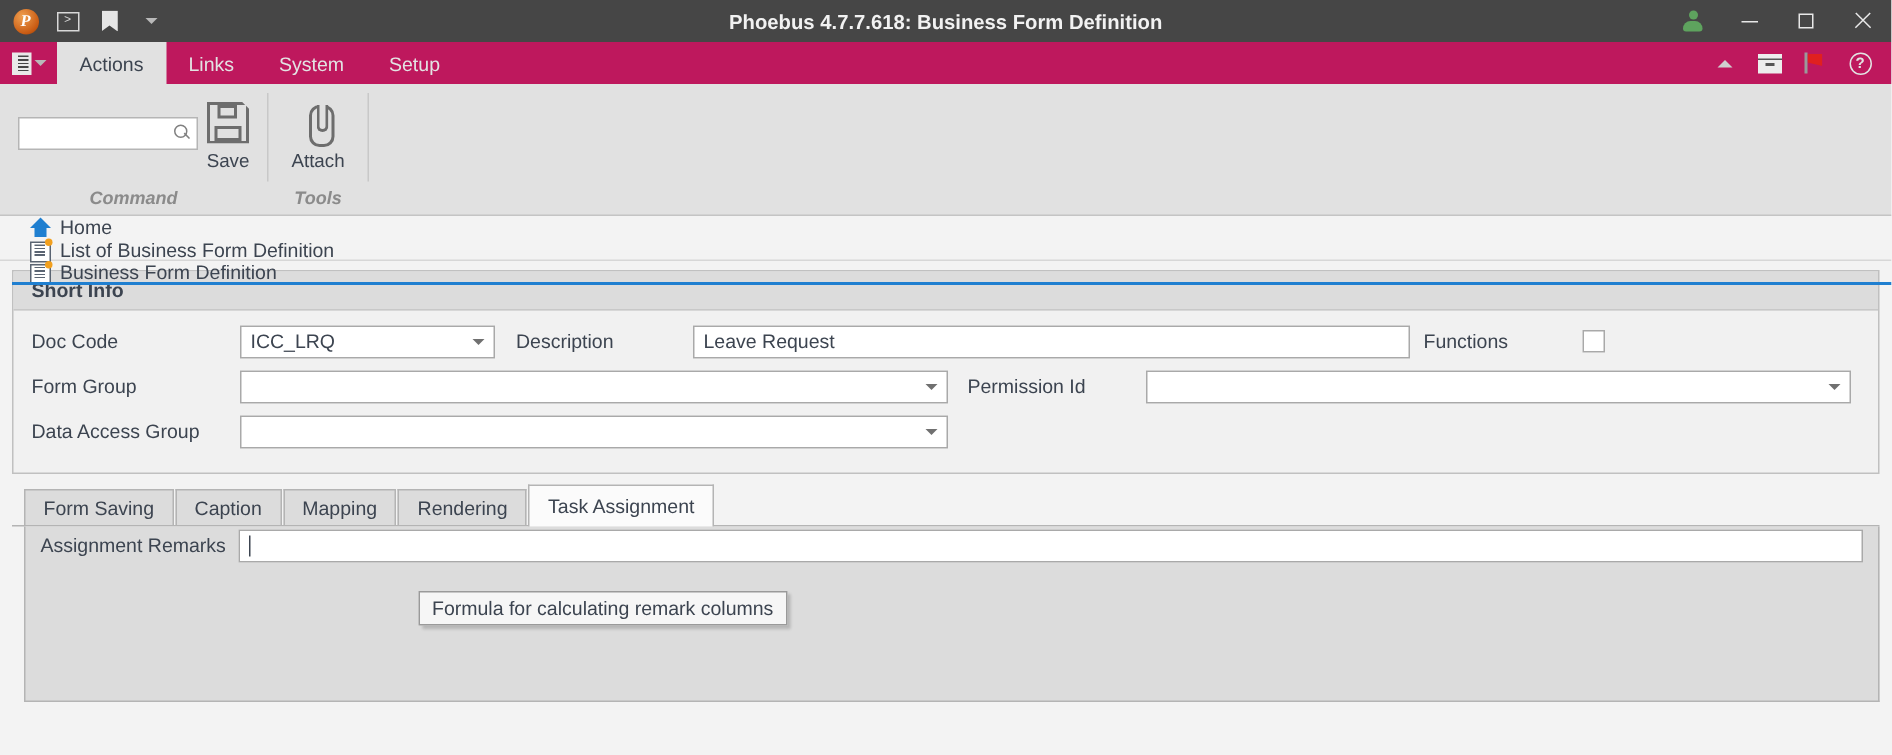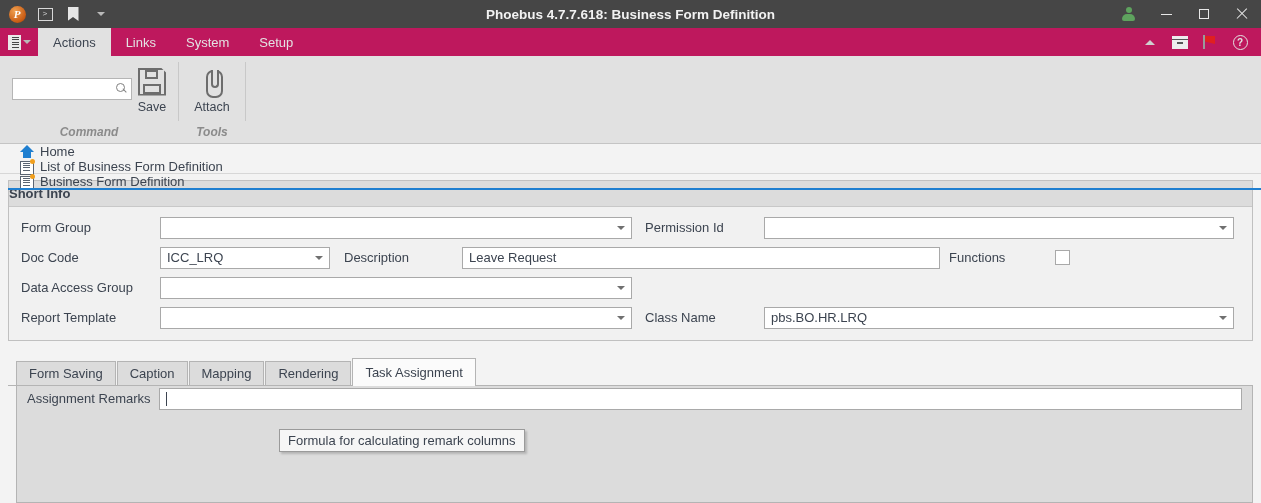--- a/index.html
+++ b/index.html
@@ -177,21 +177,21 @@
     position:absolute;right:-1px;top:-1px;width:5px;height:5px;border-radius:50%;background:#f2a01e;z-index:2;
   }
 
   
   .content { padding:6px 8px 0 8px; }
   .panel {
     border:1px solid #c0c0c0; background:#f1f1f1;
   }
   .panel-header {
     height:26px; background:#dcdcdc; border-bottom:1px solid #c8c8c8;
-    display:flex; align-items:center; padding:0 0;
+    display:flex; align-items:center; padding:0 12px;
     font-weight:bold; font-size:13px; color:#3c4450;
   }
   .panel-body { padding:8px 12px 10px 12px; }
 
   .frow { display:flex; align-items:center; height:25px; margin-bottom:5px; }
   .flabel { font-size:13px; color:#3c4450; }
 
   .fld {
     height:22px; background:#ffffff; border:1px solid #a9a9a9;
     display:flex; align-items:center; padding:0 6px; font-size:13px; color:#3c4450;
@@ -199,21 +199,21 @@
   .fld .val { flex:1; white-space:nowrap; overflow:hidden; }
   .dd-arrow {
     width:0;height:0;border-left:4px solid transparent;border-right:4px solid transparent;
     border-top:4px solid #707070; flex:none; margin-left:6px;
   }
   .chk {
     width:15px;height:15px;background:#fff;border:1.5px solid #a9a9a9;
   }
 
   
-  .subtabs { display:flex; align-items:flex-end; height:27px; margin-top:18px; padding-left:8px;
+  .subtabs { display:flex; align-items:flex-end; height:27px; margin-top:8px; padding-left:8px;
     border-bottom:1px solid #b4b4b4; }
   .subtab {
     height:24px; padding:0 12px; display:flex; align-items:center; font-size:13px;
     background:#dcdcdc; border:1px solid #b4b4b4; border-bottom:none; margin-right:1px;
     color:#3c4450; cursor:default;
   }
   .subtab.active { background:#fbfbfb; height:28px; position:relative; z-index:2; margin-bottom:-1px; }
 
   .tabpanel {
     background:#dcdcdc; border:1px solid #b4b4b4; border-top:none;
@@ -353,66 +353,54 @@
   </div>
 </div>
 
 <div class="content">
 
   <div class="panel">
     <div class="panel-header">Short Info</div>
     <div class="panel-body">
 
       <div class="frow">
+        <div class="flabel" style="width:139px">Doc Code</div>
+        <div class="fld" style="width:170px">
+          <span class="val">ICC_LRQ</span>
+          <span class="dd-arrow"></span>
+        </div>
+        <div class="flabel" style="width:132px; padding-left:14px">Description</div>
+        <div class="fld" style="width:478px">
+          <span class="val">Leave Request</span>
+        </div>
+        <div class="flabel" style="width:115px; padding-left:9px">Functions</div>
+        <div class="chk"></div>
+      </div>
+
+      <div class="frow">
         <div class="flabel" style="width:139px">Form Group</div>
         <div class="fld" style="width:472px">
           <span class="val"></span>
           <span class="dd-arrow"></span>
         </div>
         <div class="flabel" style="width:132px; padding-left:13px">Permission Id</div>
         <div class="fld" style="width:470px">
           <span class="val"></span>
           <span class="dd-arrow"></span>
         </div>
-      </div>
-
-      <div class="frow">
-        <div class="flabel" style="width:139px">Doc Code</div>
-        <div class="fld" style="width:170px">
-          <span class="val">ICC_LRQ</span>
-          <span class="dd-arrow"></span>
-        </div>
-        <div class="flabel" style="width:132px; padding-left:14px">Description</div>
-        <div class="fld" style="width:478px">
-          <span class="val">Leave Request</span>
-        </div>
-        <div class="flabel" style="width:115px; padding-left:9px">Functions</div>
-        <div class="chk"></div>
       </div>
 
       <div class="frow">
         <div class="flabel" style="width:139px">Data Access Group</div>
         <div class="fld" style="width:472px">
           <span class="val"></span>
           <span class="dd-arrow"></span>
         </div>
       </div>
 
-      <div class="frow" style="margin-bottom:0">
-        <div class="flabel" style="width:139px">Report Template</div>
-        <div class="fld" style="width:472px">
-          <span class="val"></span>
-          <span class="dd-arrow"></span>
-        </div>
-        <div class="flabel" style="width:132px; padding-left:13px">Class Name</div>
-        <div class="fld" style="width:470px">
-          <span class="val">pbs.BO.HR.LRQ</span>
-          <span class="dd-arrow"></span>
-        </div>
-      </div>
 
     </div>
   </div>
 
   <div class="subtabs">
     <div class="subtab">
       <span>Form Saving</span>
     </div>
     <div class="subtab">
       <span>Caption</span>

